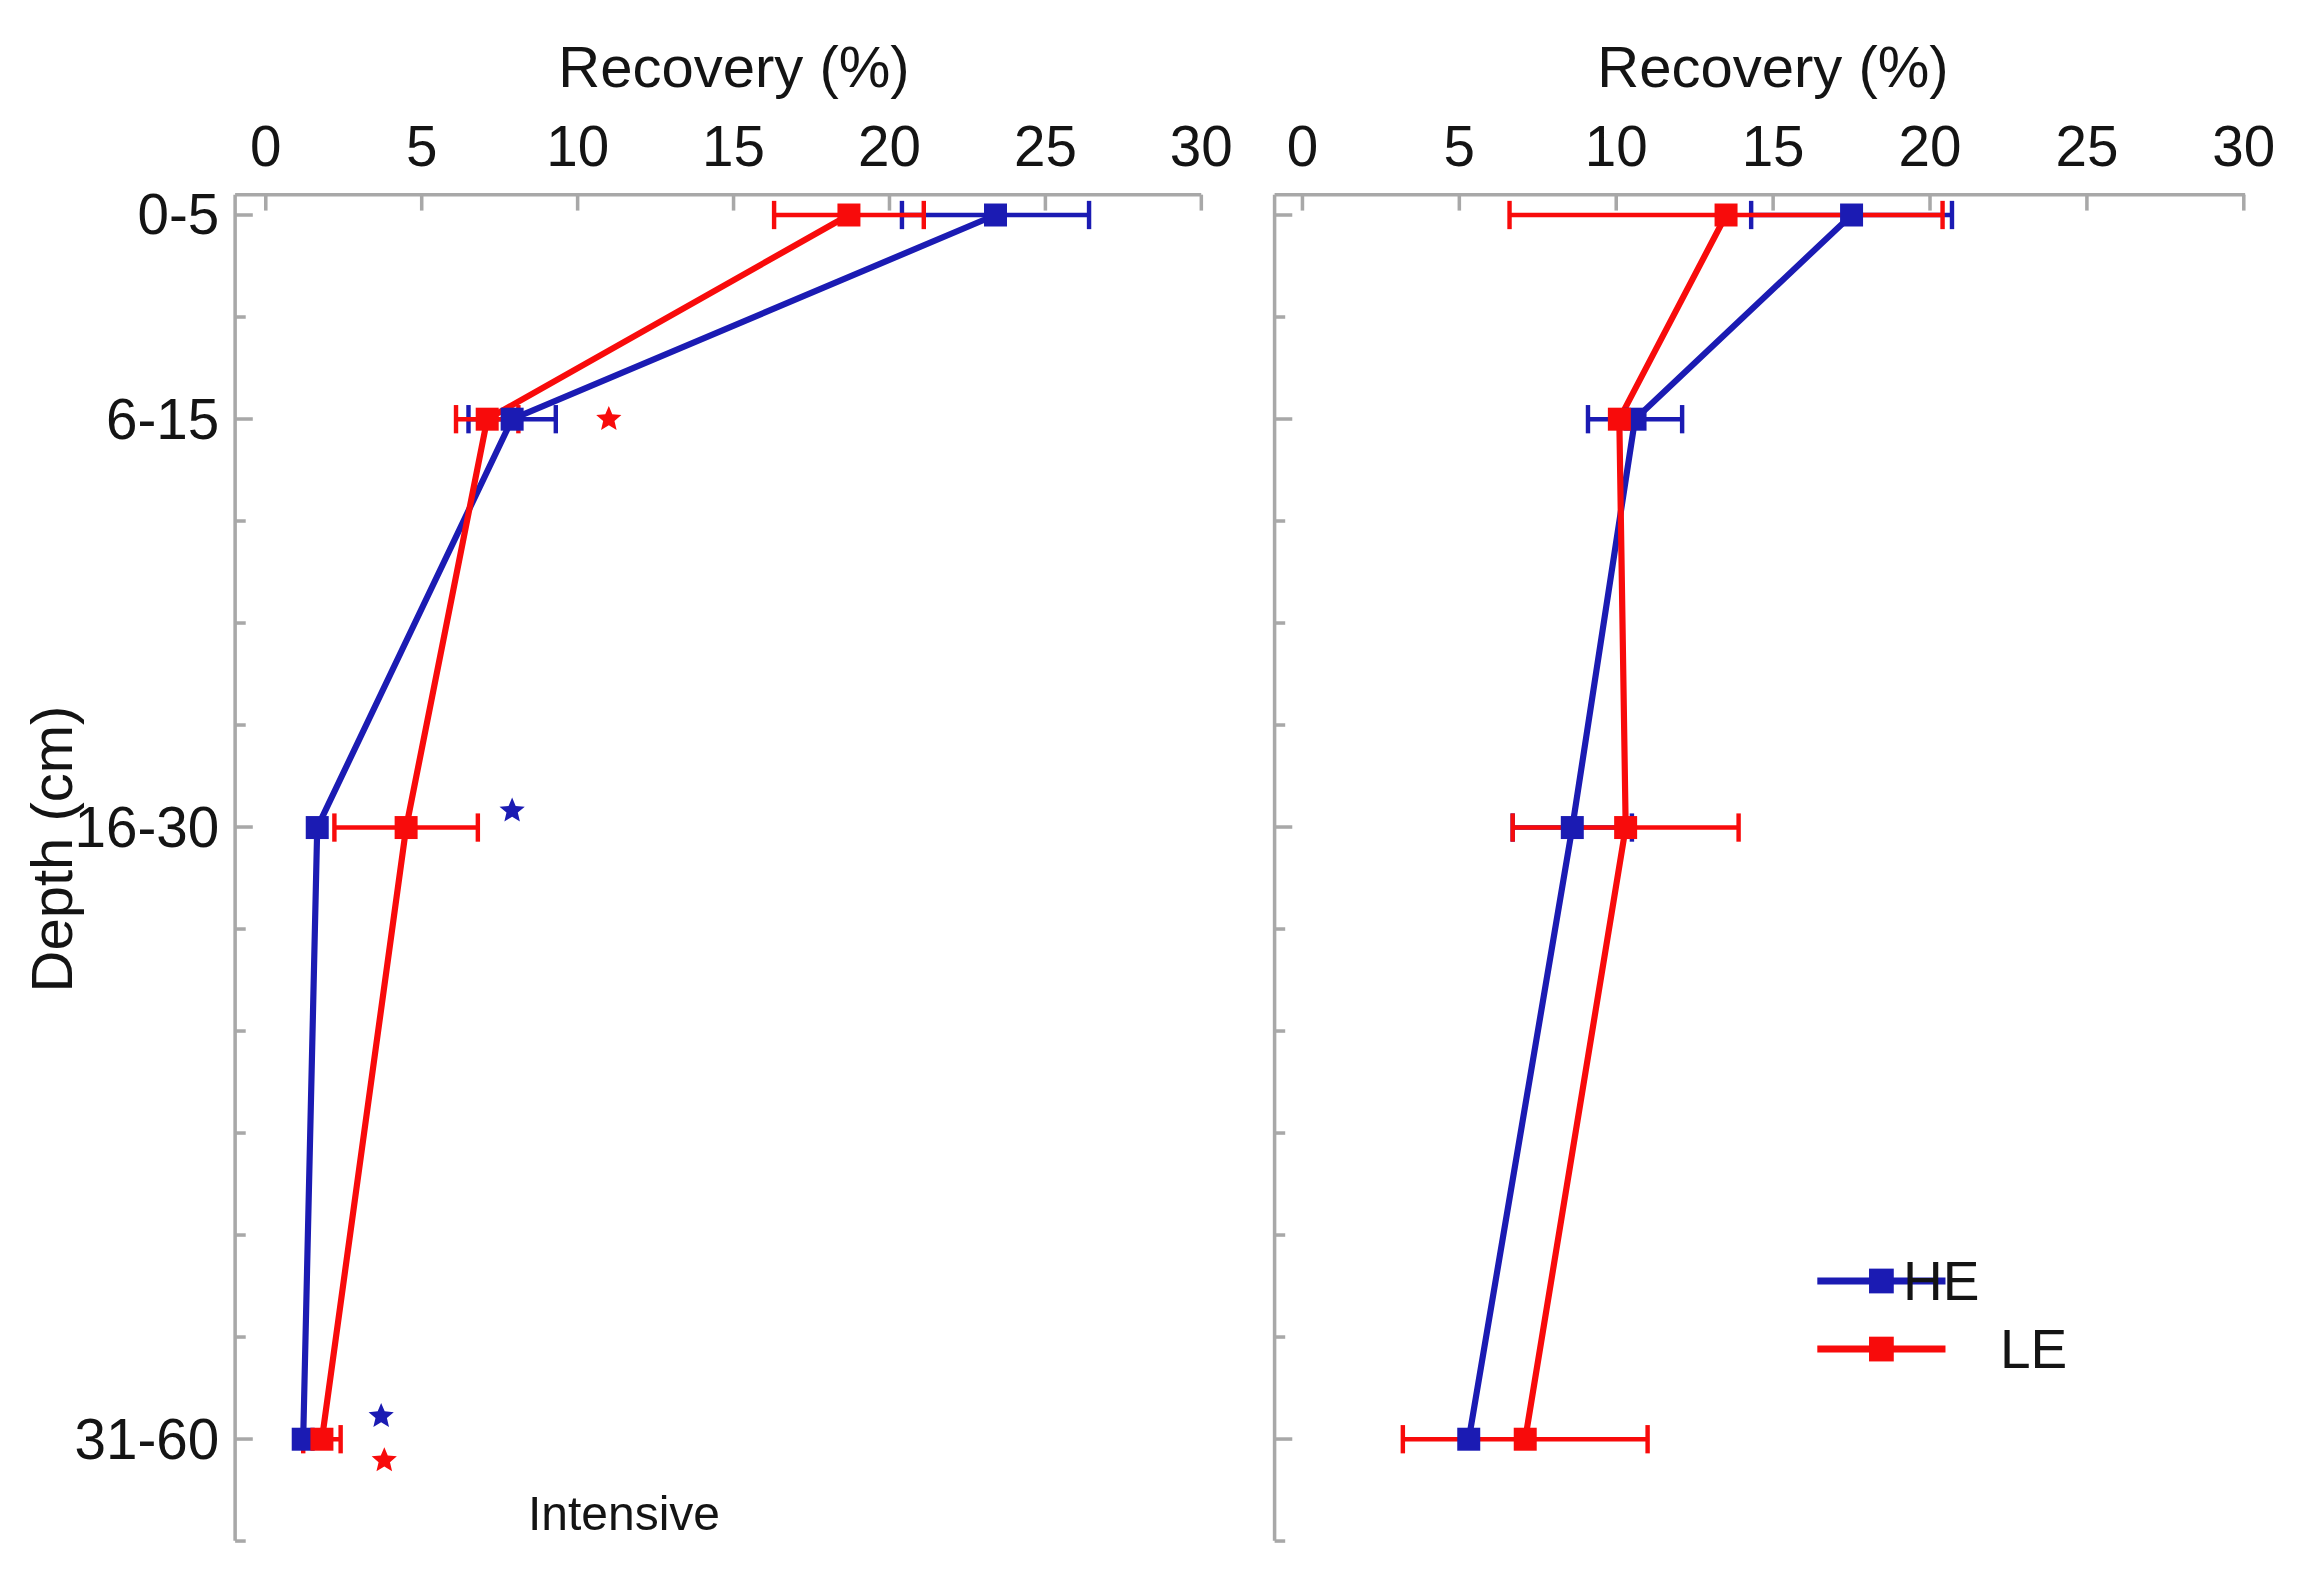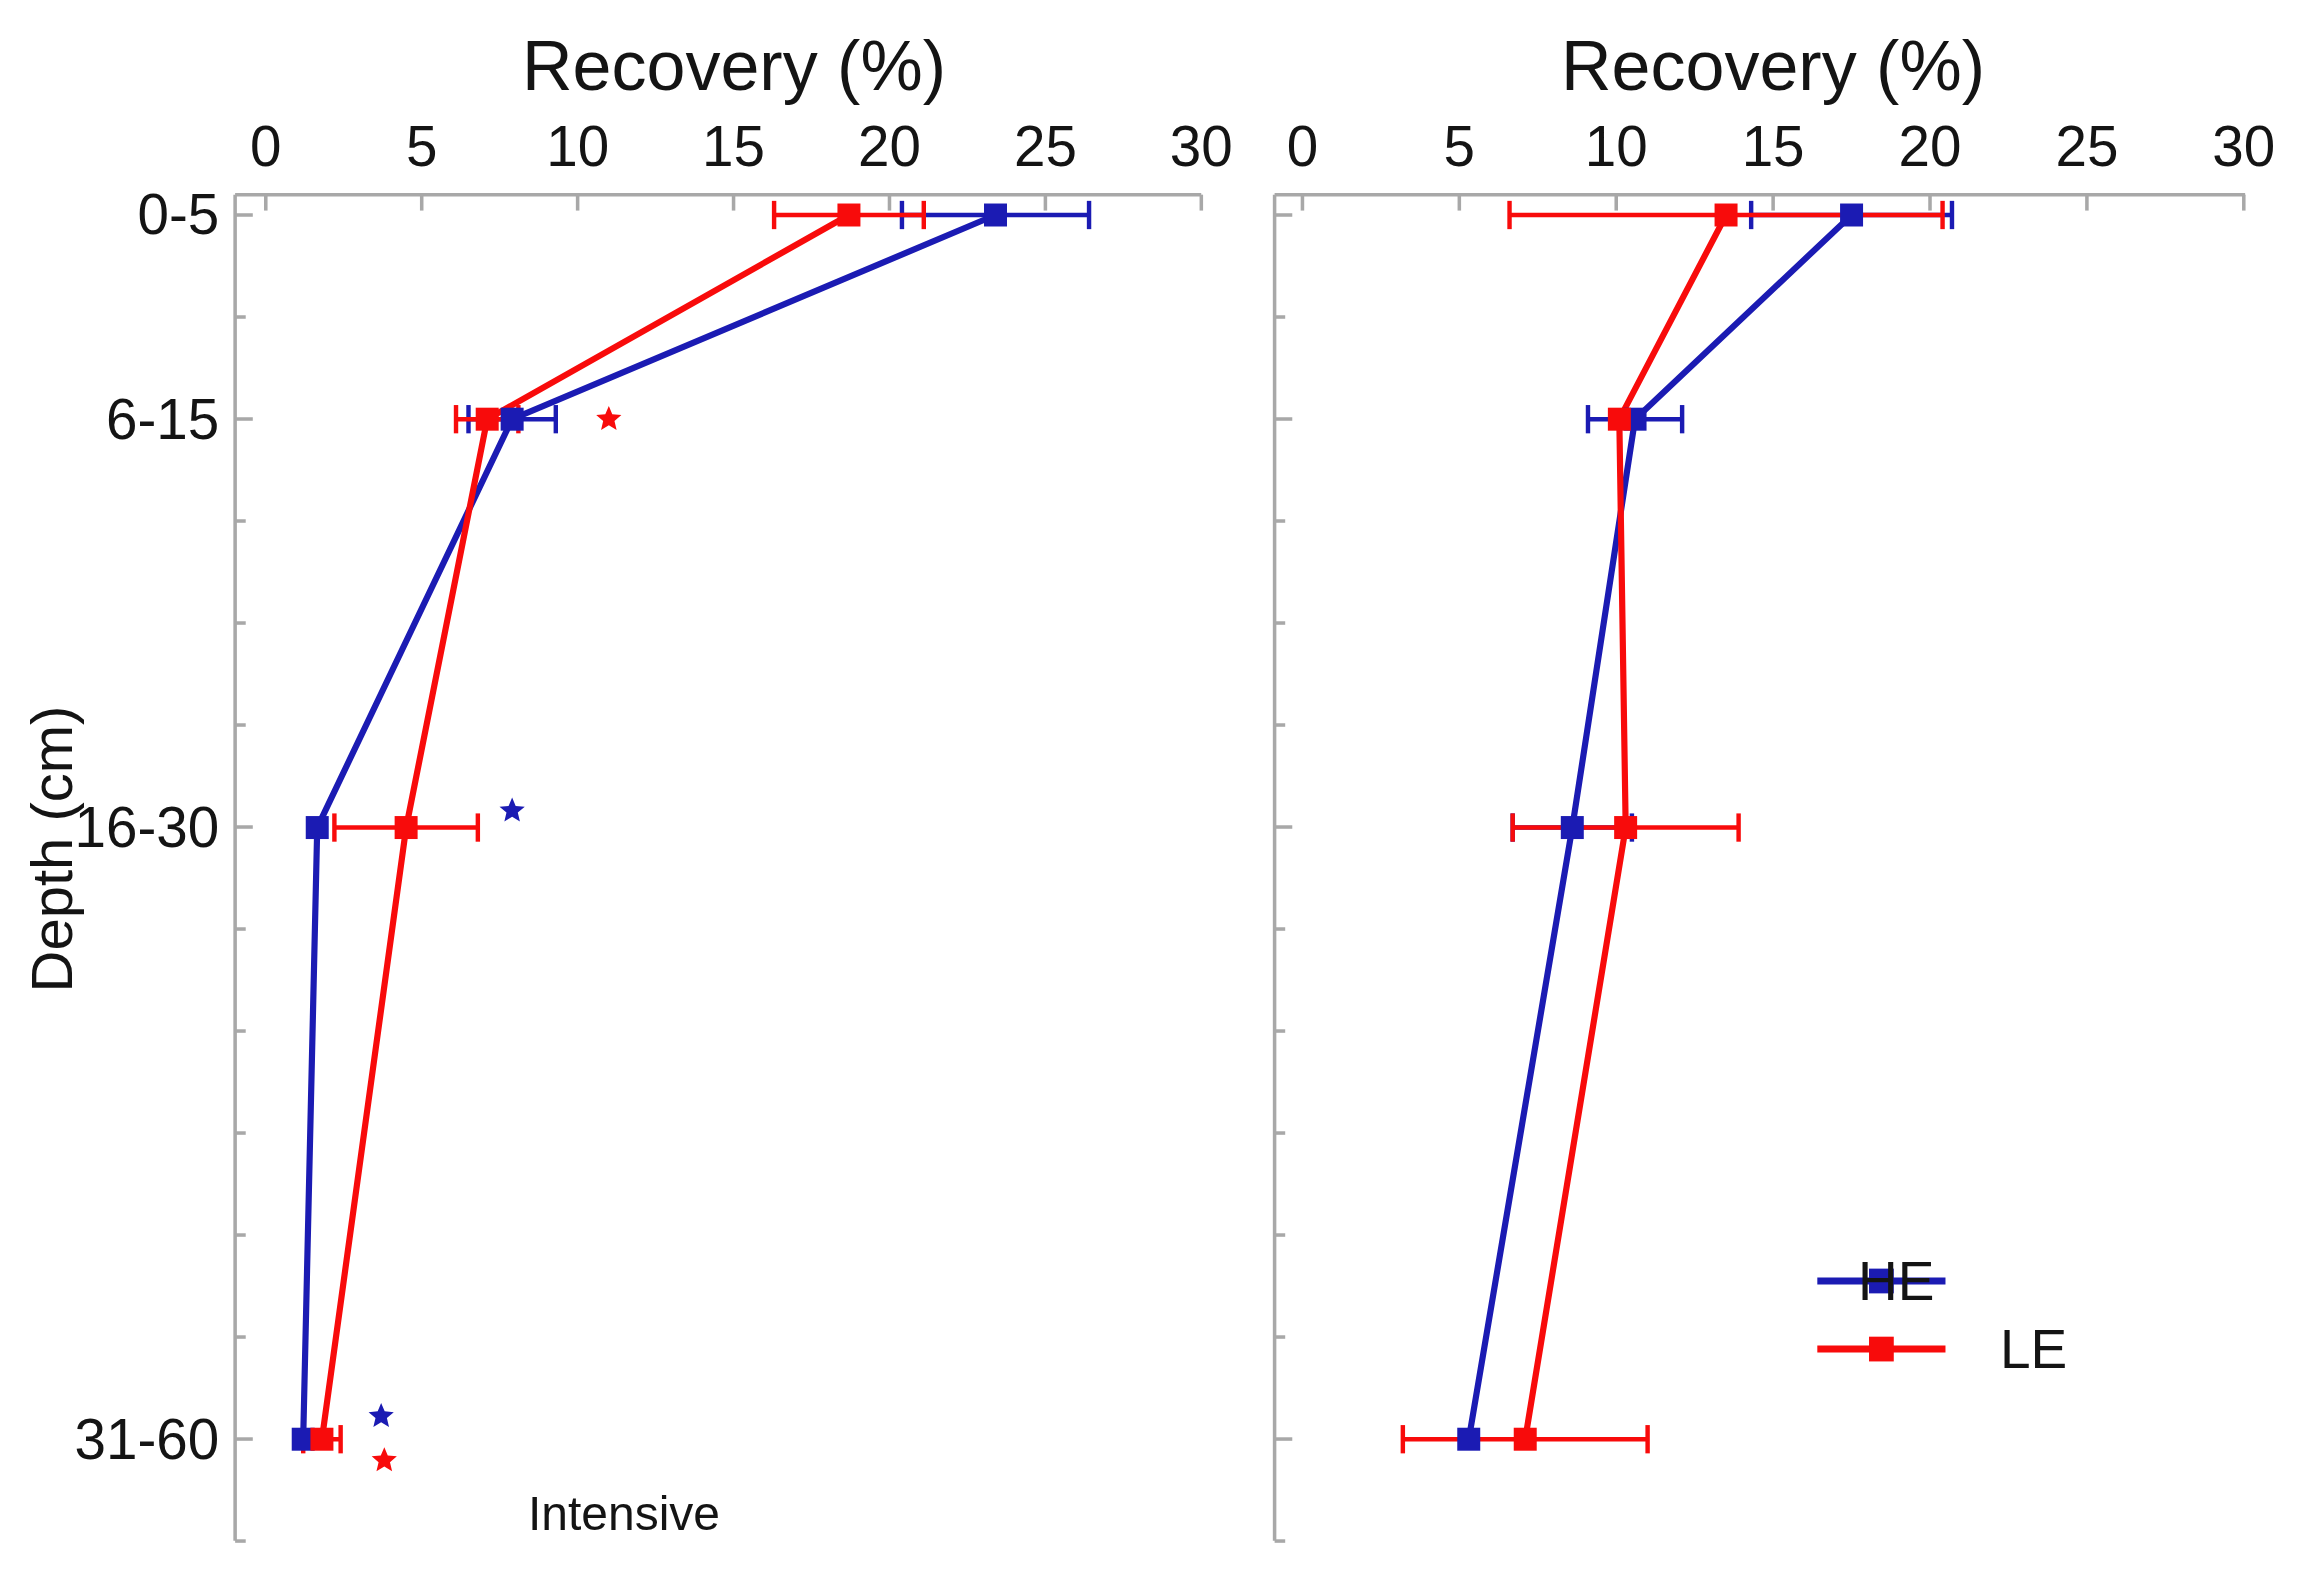--- a/index.html
+++ b/index.html
@@ -2,21 +2,21 @@
 <html style="font-size:14px"><head>
 <meta charset="utf-8">
 <style>
   html,body{margin:0;padding:0;background:#ffffff;}
   body{width:2307px;height:1595px;position:relative;font-family:"Liberation Sans",sans-serif;color:#141414;overflow:hidden;}
   .figure{position:absolute;inset:0;}
   svg{position:absolute;left:0;top:0;}
   .lbl{position:absolute;white-space:nowrap;color:#141414;}
   .center{transform:translate(-50%,-50%);}
   .vcenter{transform:translateY(-50%);}
-  .axis-title{font-size:70px;}
+  .axis-title{font-size:58px;}
   .panel-label{font-size:48px;}
   .legend-label{font-size:55px;}
   .y-axis-title{font-size:58px;transform:translate(-50%,-50%) rotate(-90deg);}
 </style>
 </head>
 <body>
 
 <div class="figure">
   <svg id="chart" width="2307" height="1595" viewBox="0 0 2610 1804">
       <g>
@@ -181,17 +181,17 @@
 
   <div class="lbl axis-title center" style="left:734px;top:66px;">Recovery (%)</div>
 
   <div class="lbl axis-title center" style="left:1773px;top:66px;">Recovery (%)</div>
 
   <div class="lbl y-axis-title" style="left:51px;top:849px;">Depth (cm)</div>
 
   <div class="lbl panel-label center" style="left:624px;top:1513px;">Intensive</div>
 
 
-  <div class="lbl legend-label vcenter" style="left:1858px;top:1281px;">HE</div>
+  <div class="lbl legend-label vcenter" style="left:1903px;top:1281px;">HE</div>
 
   <div class="lbl legend-label vcenter" style="left:2000px;top:1349px;">LE</div>
 </div>
 
 
 </body></html>

